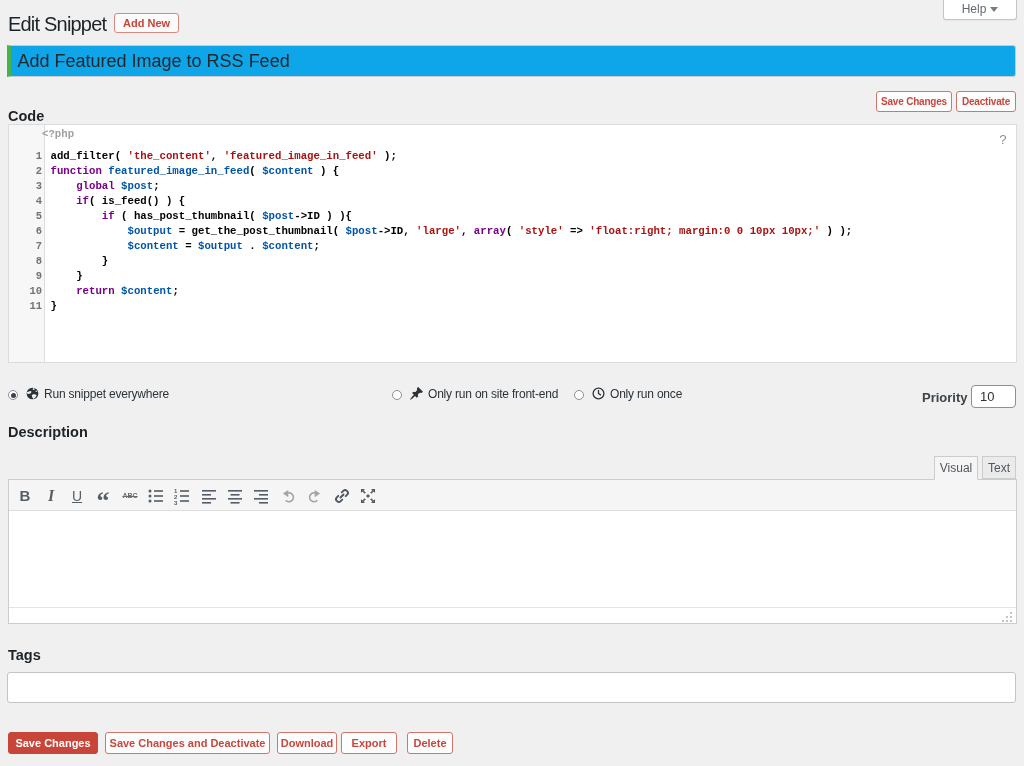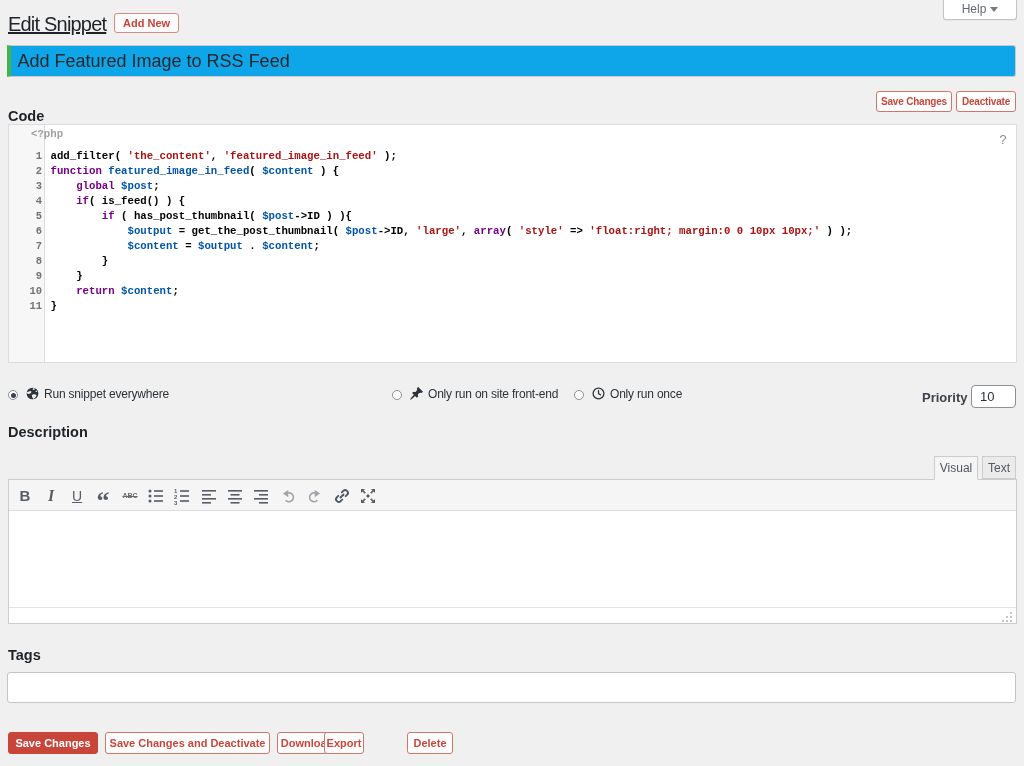--- a/index.html
+++ b/index.html
@@ -4,37 +4,37 @@
 <style>
 * { margin:0; padding:0; box-sizing:border-box; }
 html,body { width:1024px; height:766px; }
 body { background:#f0f0f1; font-family:"Liberation Sans", sans-serif; position:relative; overflow:hidden; color:#1d2327; }
 
 
 .help-btn { position:absolute; right:7px; top:0; width:74px; height:20px; background:#fff; border:1px solid #c3c4c7; border-top:none; border-radius:0 0 3px 3px; font-size:12px; color:#646970; text-align:center; line-height:19px; box-shadow:0 1px 1px rgba(0,0,0,.04); }
 .help-btn .tri { display:inline-block; width:0; height:0; border-left:4px solid transparent; border-right:4px solid transparent; border-top:5px solid #787c82; margin-left:4px; vertical-align:1px; }
 
 
-h1 { position:absolute; left:8px; top:13px; font-size:20px; letter-spacing:-0.8px; font-weight:400; color:#1d2327;text-decoration:underline; }
+h1 { position:absolute; left:8px; top:13px; font-size:20px; letter-spacing:-0.8px; font-weight:400; color:#1d2327; }
 .add-new { position:absolute; left:114px; top:13px; height:20px; padding:0 8px; background:#fbfbfb; border:1px solid #d98a80; border-radius:3px; color:#ca4339; font-size:11px; font-weight:bold; line-height:18px; white-space:nowrap; }
 
 
 .title-input { position:absolute; left:7px; top:45px; width:1009px; height:32px; background:#0ea5e9; border:1px solid #c9cacd; border-left:4px solid #44b449; border-radius:0 3px 3px 0; font-size:18px; color:#23282d; line-height:30px; padding-left:6.5px; }
 
 
 .code-h { position:absolute; left:8px; top:108px; font-size:14.5px; font-weight:bold; color:#1d2327; }
 .btn-red { position:absolute; height:21px; background:#fdfdfd; border:1px solid #d2766c; border-radius:3px; color:#c8473d; font-size:10px; letter-spacing:-0.2px; font-weight:bold; text-align:center; white-space:nowrap; line-height:19px; }
 #b-save1 { left:876px; top:91px; width:76px; }
 #b-deact1 { left:956px; top:91px; width:60px; }
 
 
 .editor { position:absolute; left:8px; top:124px; width:1009px; height:239px; background:#fff; border:1px solid #dcdcde; }
 .gutter { position:absolute; left:0; top:0; width:36px; height:237px; background:#f7f7f7; border-right:1px solid #ddd; }
 .lnums { position:absolute; left:0; top:24px; width:33px; font-family:"Liberation Mono", monospace; font-size:10.5px; font-weight:bold; line-height:15px; color:#737373; text-align:right; }
-.phptag { position:absolute; left:22px; top:3px; font-family:"Liberation Mono", monospace; font-size:10.7px; font-weight:bold; line-height:13px; color:#a0a0a0; }
+.phptag { position:absolute; left:33px; top:3px; font-family:"Liberation Mono", monospace; font-size:10.7px; font-weight:bold; line-height:13px; color:#a0a0a0; }
 .code { position:absolute; left:41.5px; top:24px; font-family:"Liberation Mono", monospace; font-size:10.7px; font-weight:bold; line-height:15px; color:#000; white-space:pre; }
 .qmark { position:absolute; right:9px; top:8px; color:#8b8b8b; font-size:13px; font-family:"Liberation Mono", monospace; }
 .k { color:#708;text-align:right; } 
 .s { color:#a11; } 
 .v { color:#05a; } 
 .d { color:#05a; } 
 
 
 .scope { position:absolute; left:8px; top:386px; width:1008px; height:18px; font-size:12px; letter-spacing:-0.2px; color:#2c3338; }
 .scope .item { position:absolute; top:0; height:18px; white-space:nowrap; }
@@ -62,21 +62,21 @@
 .tags-h { position:absolute; left:8px; top:647px; font-size:14.5px; font-weight:bold; }
 .tags-input { position:absolute; left:7px; top:672px; width:1009px; height:31px; background:#fff; border:1px solid #c3c4c7; border-radius:3px; }
 
 
 .btn2 { position:absolute; top:732px; height:22px; border-radius:3px; font-size:11px; font-weight:bold; text-align:center; line-height:20px; white-space:nowrap; }
 .btn-primary { background:#c8453a; border:1px solid #c8453a; color:#fff; }
 .btn-sec { background:#fdfdfd; border:1px solid #d2766c; color:#c8473d; }
 #b-sc { left:8px; width:90px; }
 #b-scd { left:105px; width:165px; }
 #b-dl { left:277px; width:60px; }
-#b-ex { left:324px; width:40px; }
+#b-ex { left:341px; width:56px; }
 #b-del { left:407px; width:46px; }
 </style>
 </head>
 <body>
 <div class="help-btn">Help<span class="tri"></span></div>
 <h1>Edit Snippet</h1>
 <div class="add-new">Add New</div>
 <div class="title-input">Add Featured Image to RSS Feed</div>
 
 <div class="code-h">Code</div>

